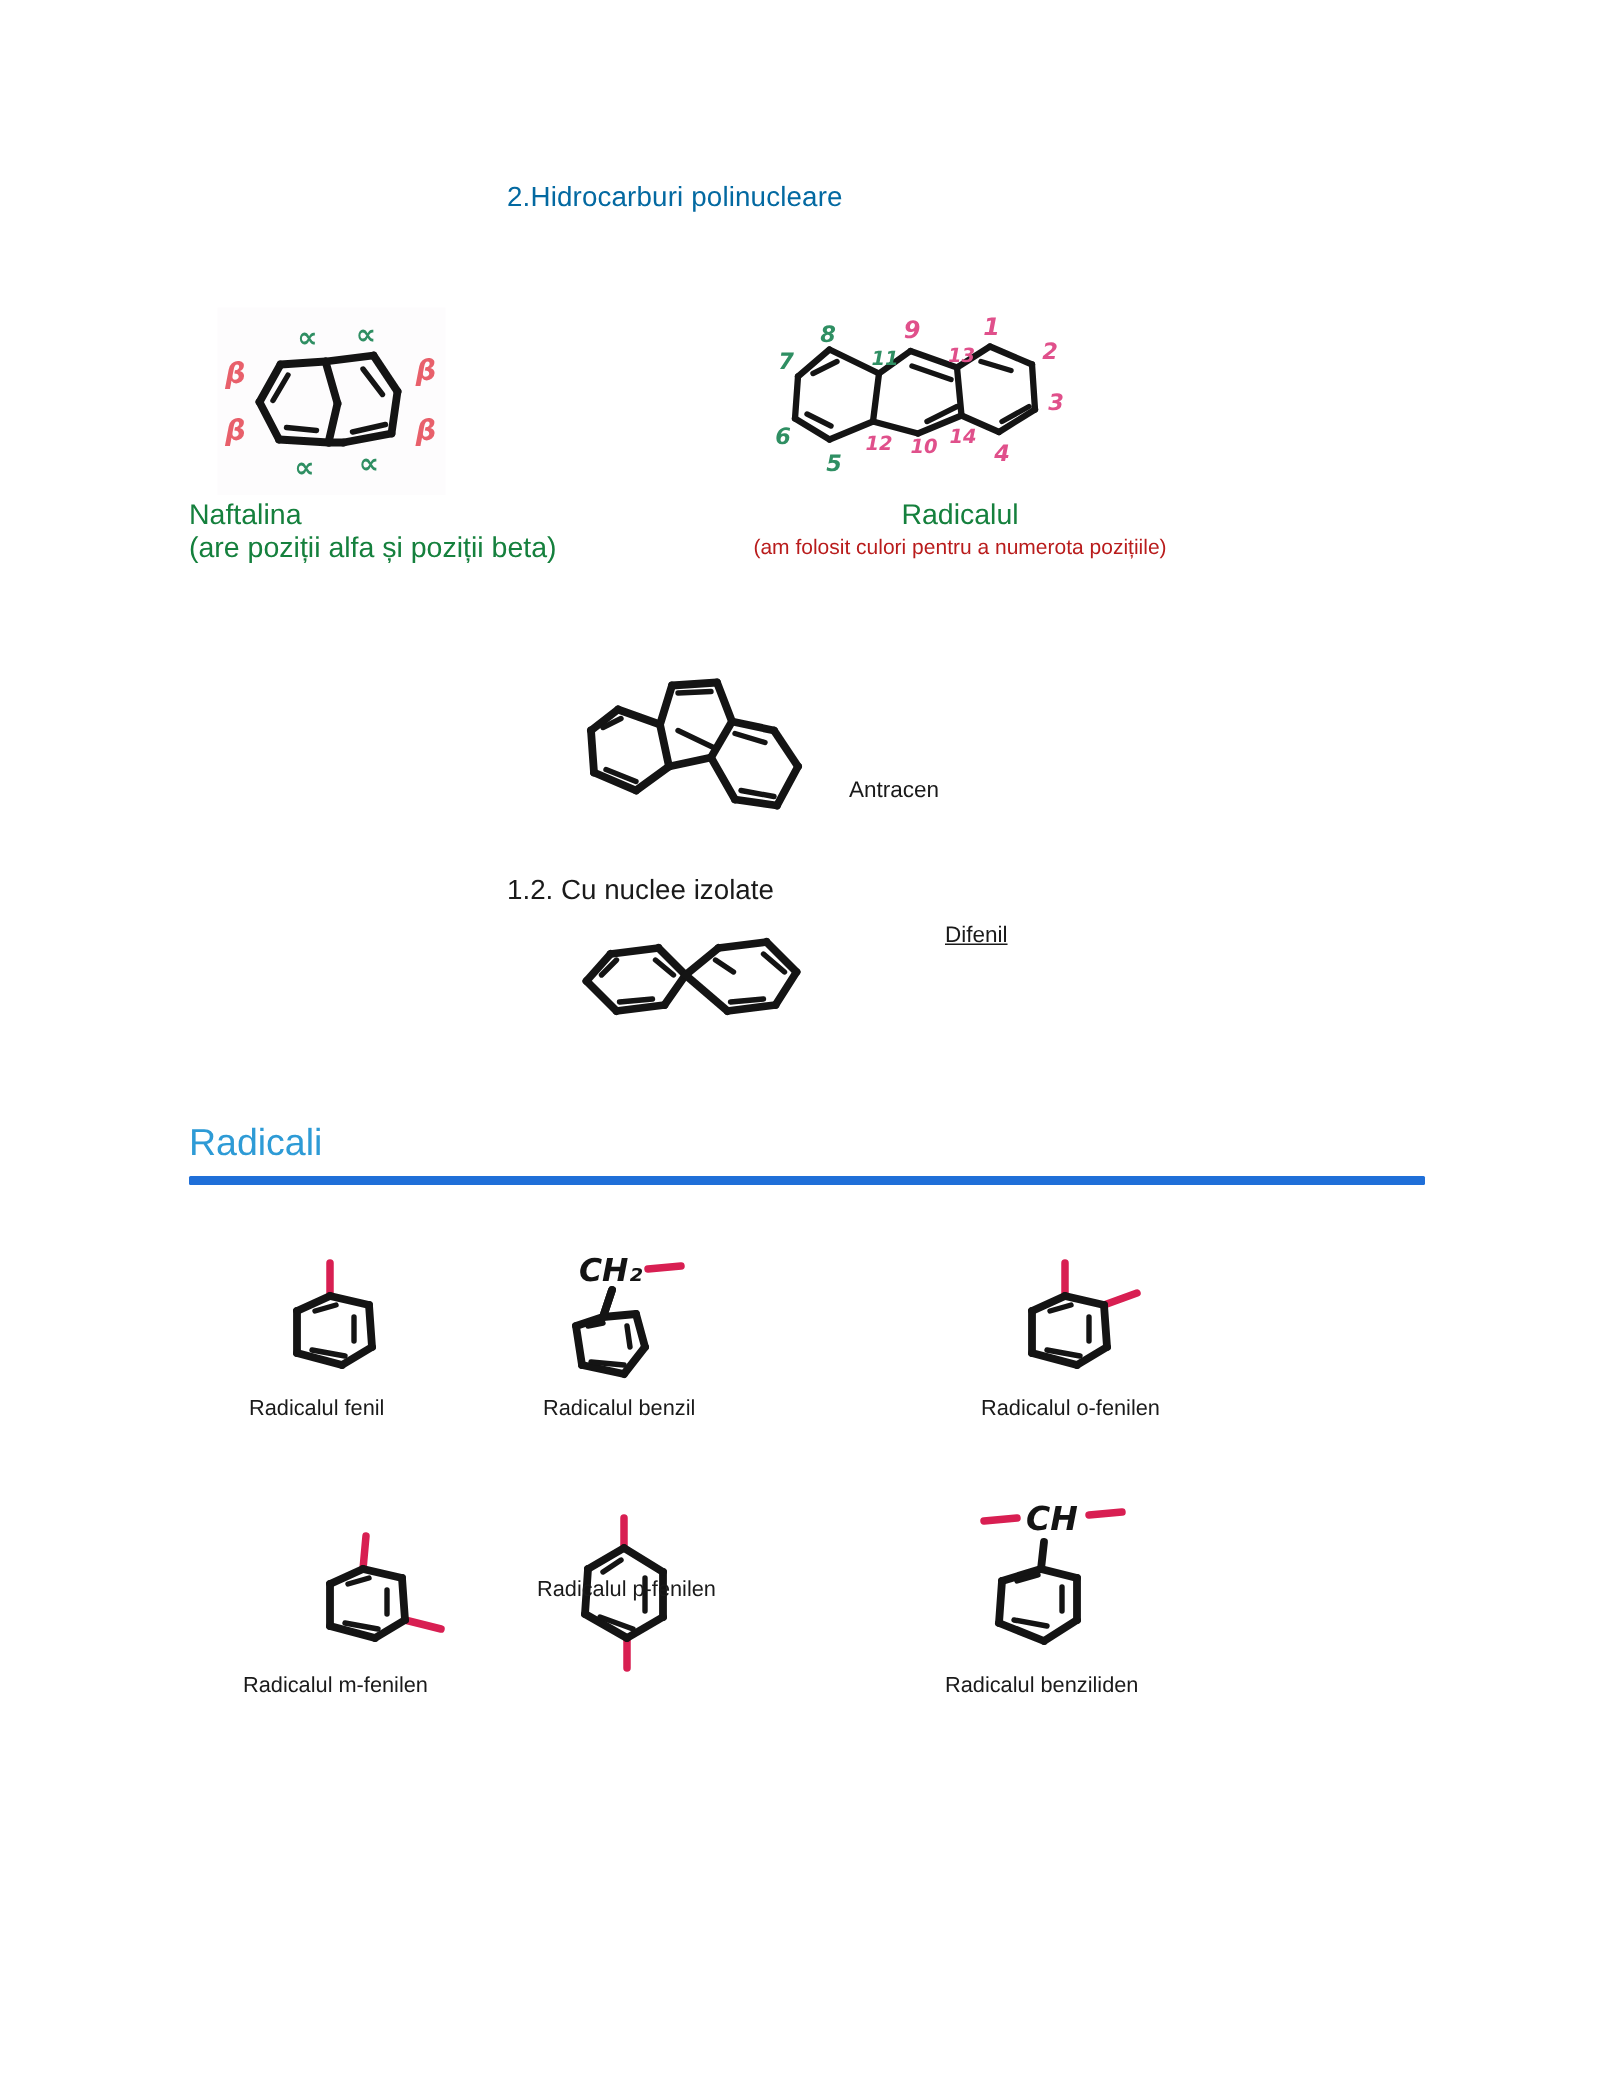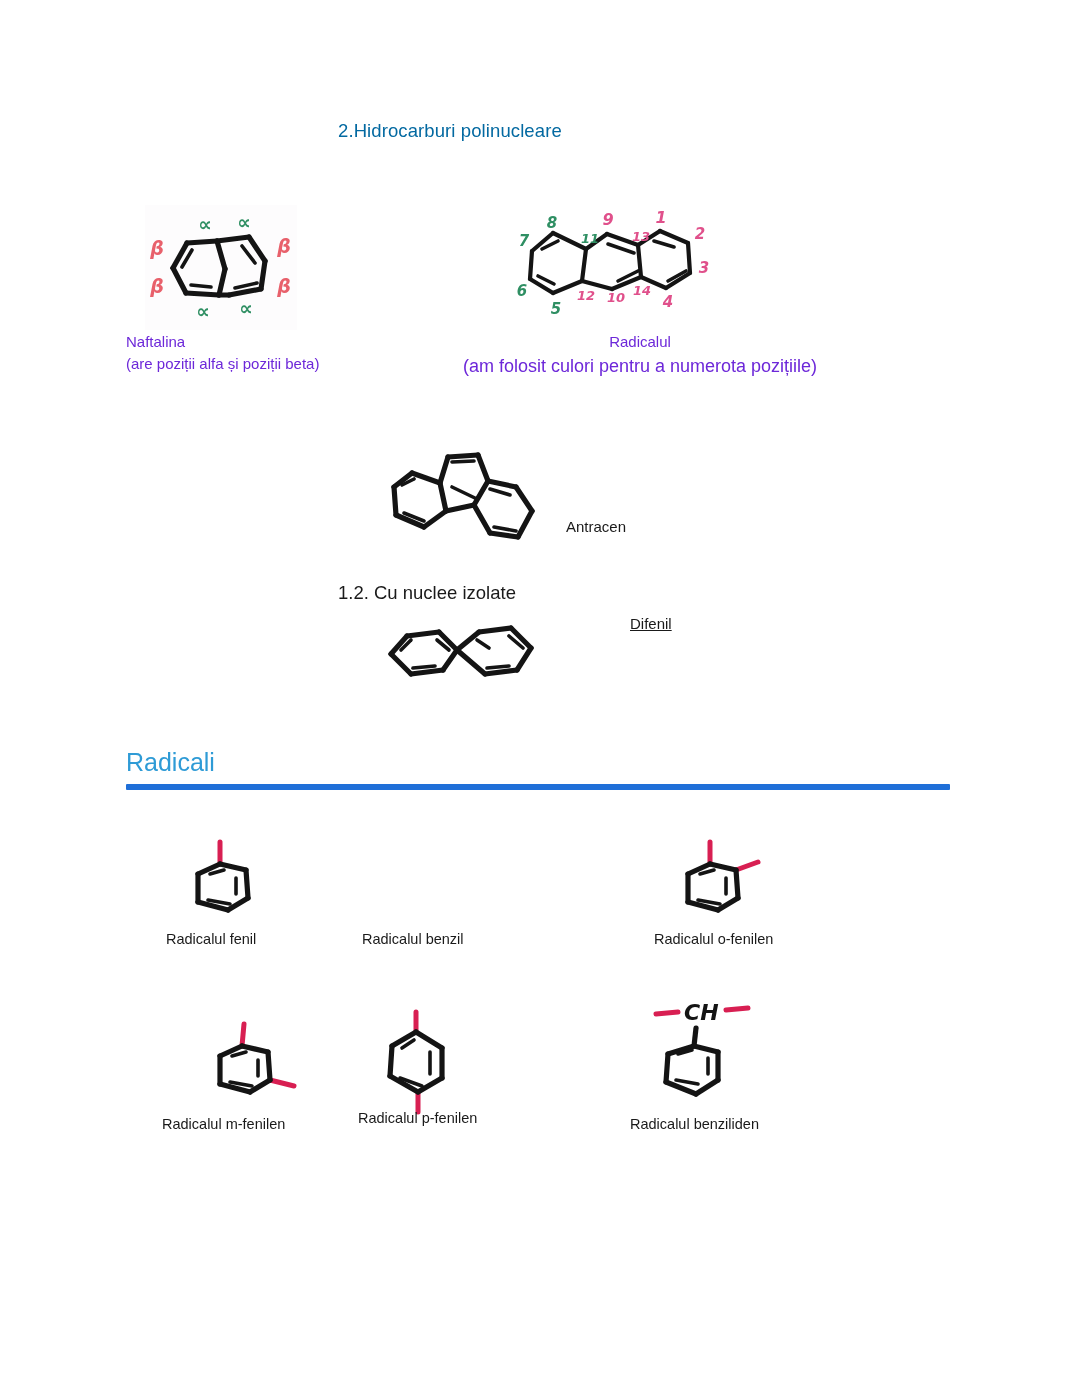--- a/index.html
+++ b/index.html
@@ -49,27 +49,27 @@
     white-space: nowrap;
   }
   .rule-blue {
     background: #1f6fd8;
     height: 6px;
     border-radius: 1px;
   }
 
   
   .cap {
-    font-size: 15px;
-    color: #6d28d9;
+    font-size: 19px;
+    color: #15803d;
     white-space: nowrap;
   }
   .cap-small {
-    font-size: 18px;
-    color: #6d28d9;
+    font-size: 14px;
+    color: #b91c1c;
     white-space: nowrap;
   }
   .cap-center { text-align: center; }
   .label-inline {
     font-size: 15px;
     color: #1a1a1a;
     white-space: nowrap;
   }
   .rad-cap {
     font-size: 14.5px;
@@ -287,20 +287,37 @@
       <path class="bond bond-thick" d="M38,70 L58,58"></path>
       <path class="bond bond-thick" d="M58,58 L56,30"></path>
       <path class="bond bond-thick" d="M56,30 L30,24"></path>
       <path class="inner" d="M20,34 L34,30"></path>
       <path class="inner" d="M18,60 L40,64"></path>
       <path class="inner" d="M46,38 L46,54"></path>
     </svg>
   </div>
   <div class="abs rad-cap" style="left:166px; top:931px;">Radicalul fenil</div>
 
+  <div class="abs fig" style="left:378px; top:832px;">
+    <svg width="96" height="92" viewBox="0 0 96 92">
+      <text class="hand-text ch-black" x="8" y="22" font-size="21">CH₂</text>
+      <path class="rad-bond-dash" d="M54,14 L76,12"></path>
+      <path class="bond bond-thick" d="M30,28 L24,46"></path>
+      <path class="bond bond-thick" d="M24,46 L6,52"></path>
+      <path class="bond bond-thick" d="M6,52 L10,78"></path>
+      <path class="bond bond-thick" d="M10,78 L38,84"></path>
+      <path class="bond bond-thick" d="M38,84 L52,66"></path>
+      <path class="bond bond-thick" d="M52,66 L46,44"></path>
+      <path class="bond bond-thick" d="M46,44 L24,46"></path>
+      <path class="bond bond-thick" d="M24,46 L30,28"></path>
+      <path class="inner" d="M14,52 L24,50"></path>
+      <path class="inner" d="M16,76 L38,78"></path>
+      <path class="inner" d="M40,52 L42,66"></path>
+    </svg>
+  </div>
   <div class="abs rad-cap" style="left:362px; top:931px;">Radicalul benzil</div>
 
   <div class="abs fig" style="left:680px; top:840px;">
     <svg width="92" height="82" viewBox="0 0 92 82">
       <path class="rad-bond" d="M30,24 L30,2"></path>
       <path class="rad-bond" d="M56,30 L78,22"></path>
       <path class="bond bond-thick" d="M30,24 L8,34"></path>
       <path class="bond bond-thick" d="M8,34 L8,62"></path>
       <path class="bond bond-thick" d="M8,62 L38,70"></path>
       <path class="bond bond-thick" d="M38,70 L58,58"></path>
@@ -338,21 +355,21 @@
       <path class="bond bond-thick" d="M8,36 L6,66"></path>
       <path class="bond bond-thick" d="M6,66 L34,82"></path>
       <path class="bond bond-thick" d="M34,82 L58,68"></path>
       <path class="bond bond-thick" d="M58,68 L58,38"></path>
       <path class="bond bond-thick" d="M58,38 L32,22"></path>
       <path class="inner" d="M18,38 L30,30"></path>
       <path class="inner" d="M16,68 L38,76"></path>
       <path class="inner" d="M46,42 L46,64"></path>
     </svg>
   </div>
-  <div class="abs rad-cap" style="left:358px; top:1110px;">Radicalul p-fenilen</div>
+  <div class="abs rad-cap" style="left:358px; top:1052px;">Radicalul p-fenilen</div>
 
   <div class="abs fig" style="left:652px; top:996px;">
     <svg width="104" height="108" viewBox="0 0 104 108">
       <path class="rad-bond-dash" d="M4,18 L26,16"></path>
 
       <text class="hand-text ch-black" x="32" y="24" font-size="22">CH</text>
       <path class="rad-bond-dash" d="M74,14 L96,12"></path>
       <path class="bond bond-thick" d="M44,32 L42,50"></path>
       <path class="bond bond-thick" d="M42,50 L16,58"></path>
       <path class="bond bond-thick" d="M16,58 L14,86"></path>

